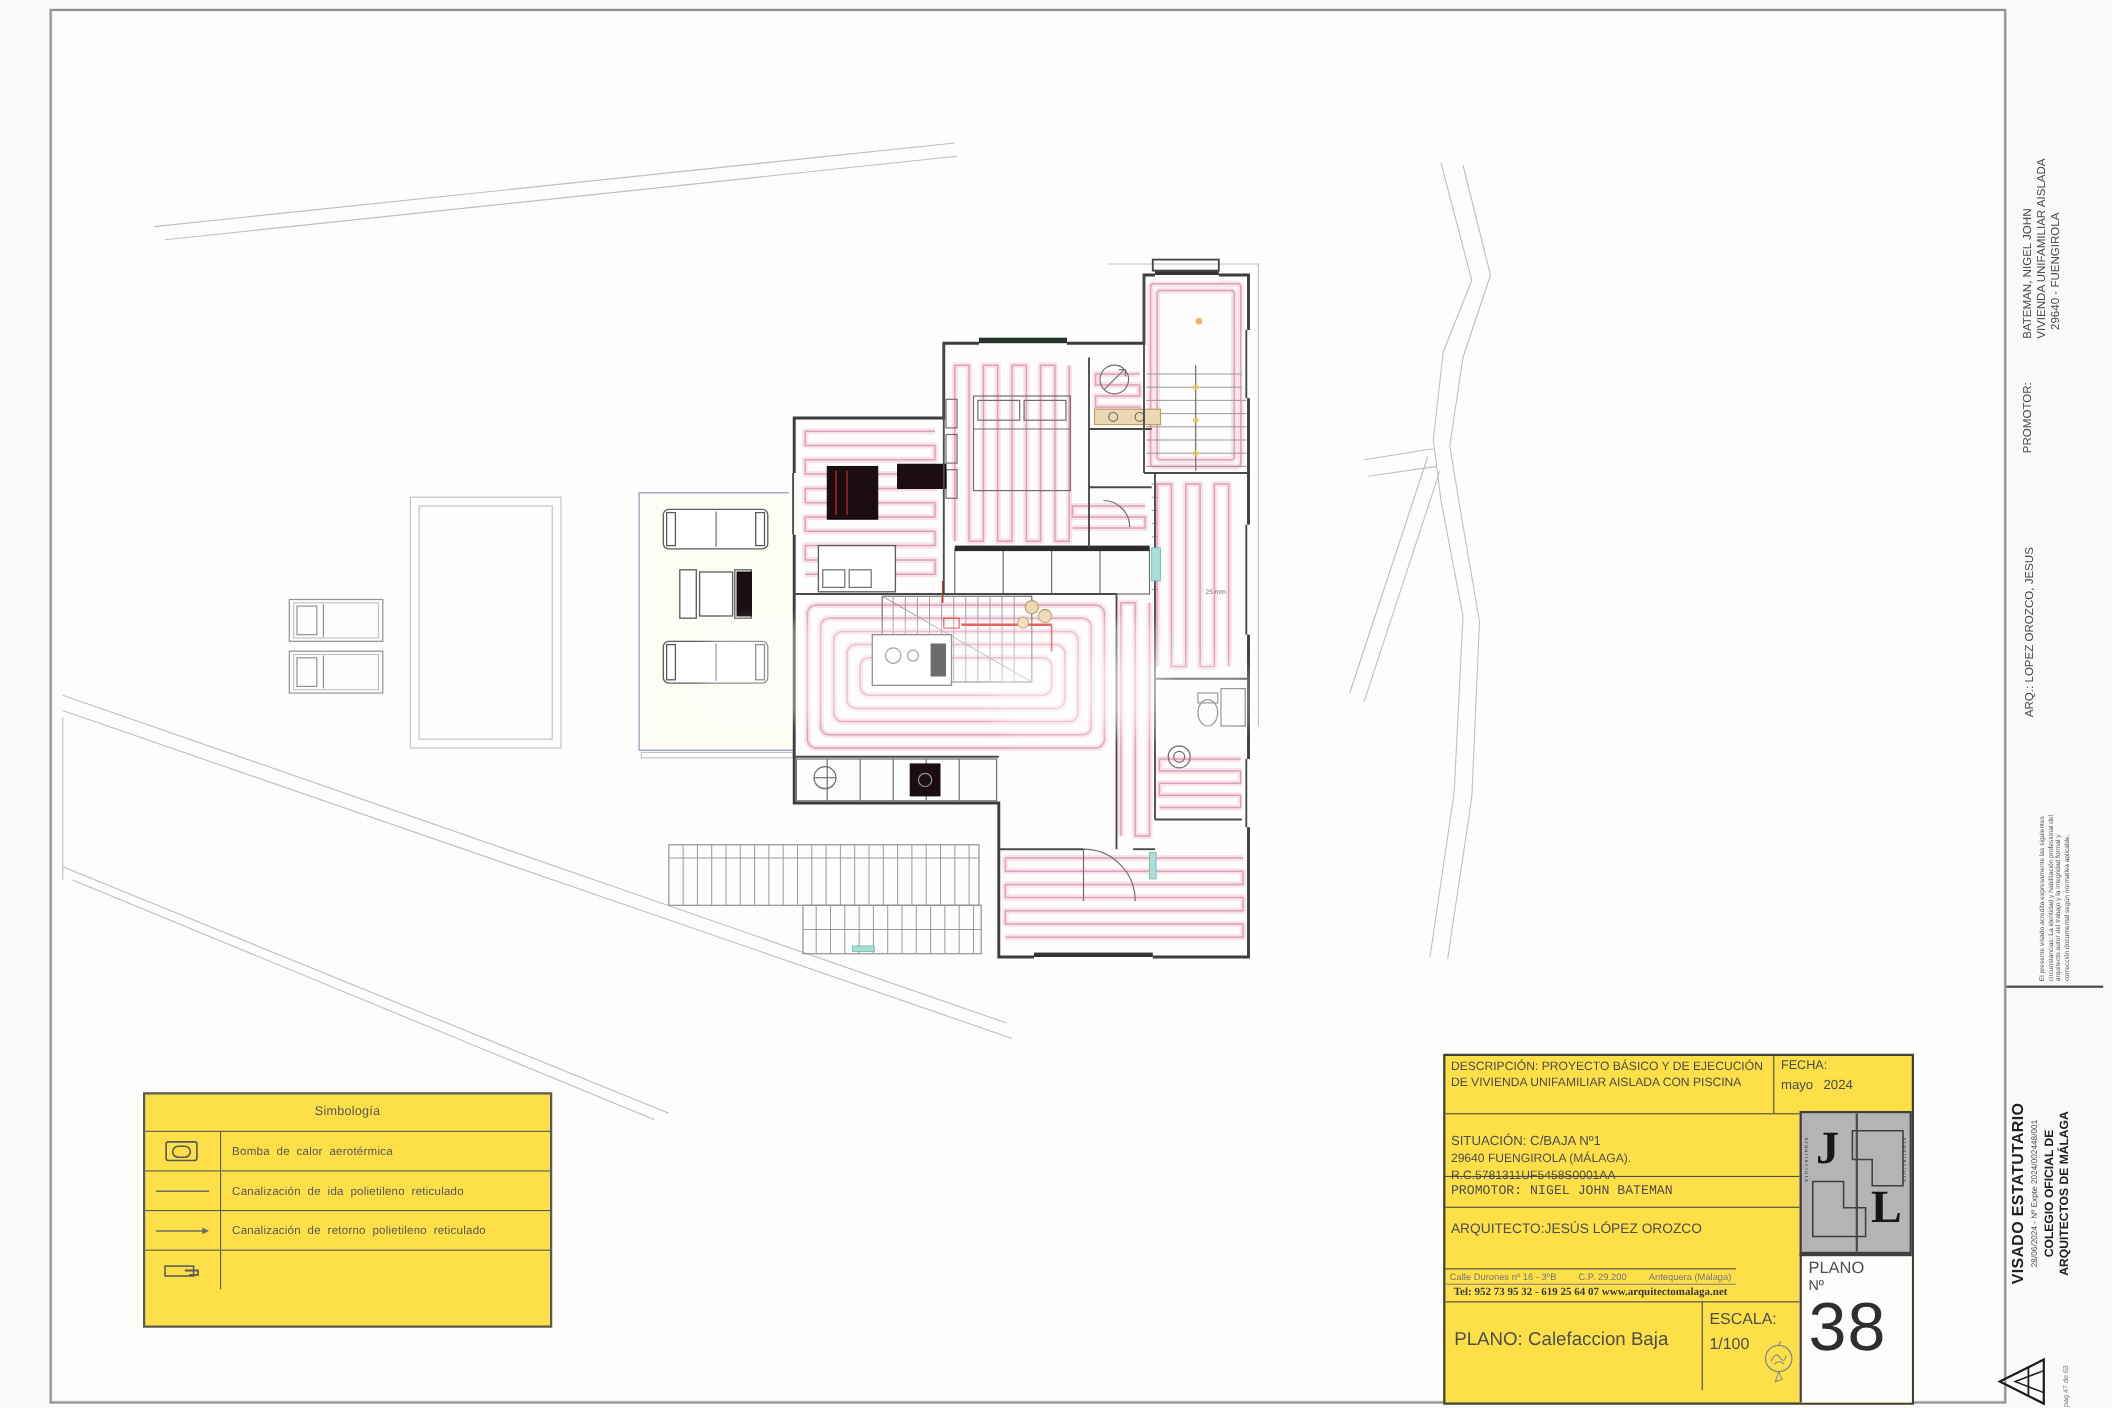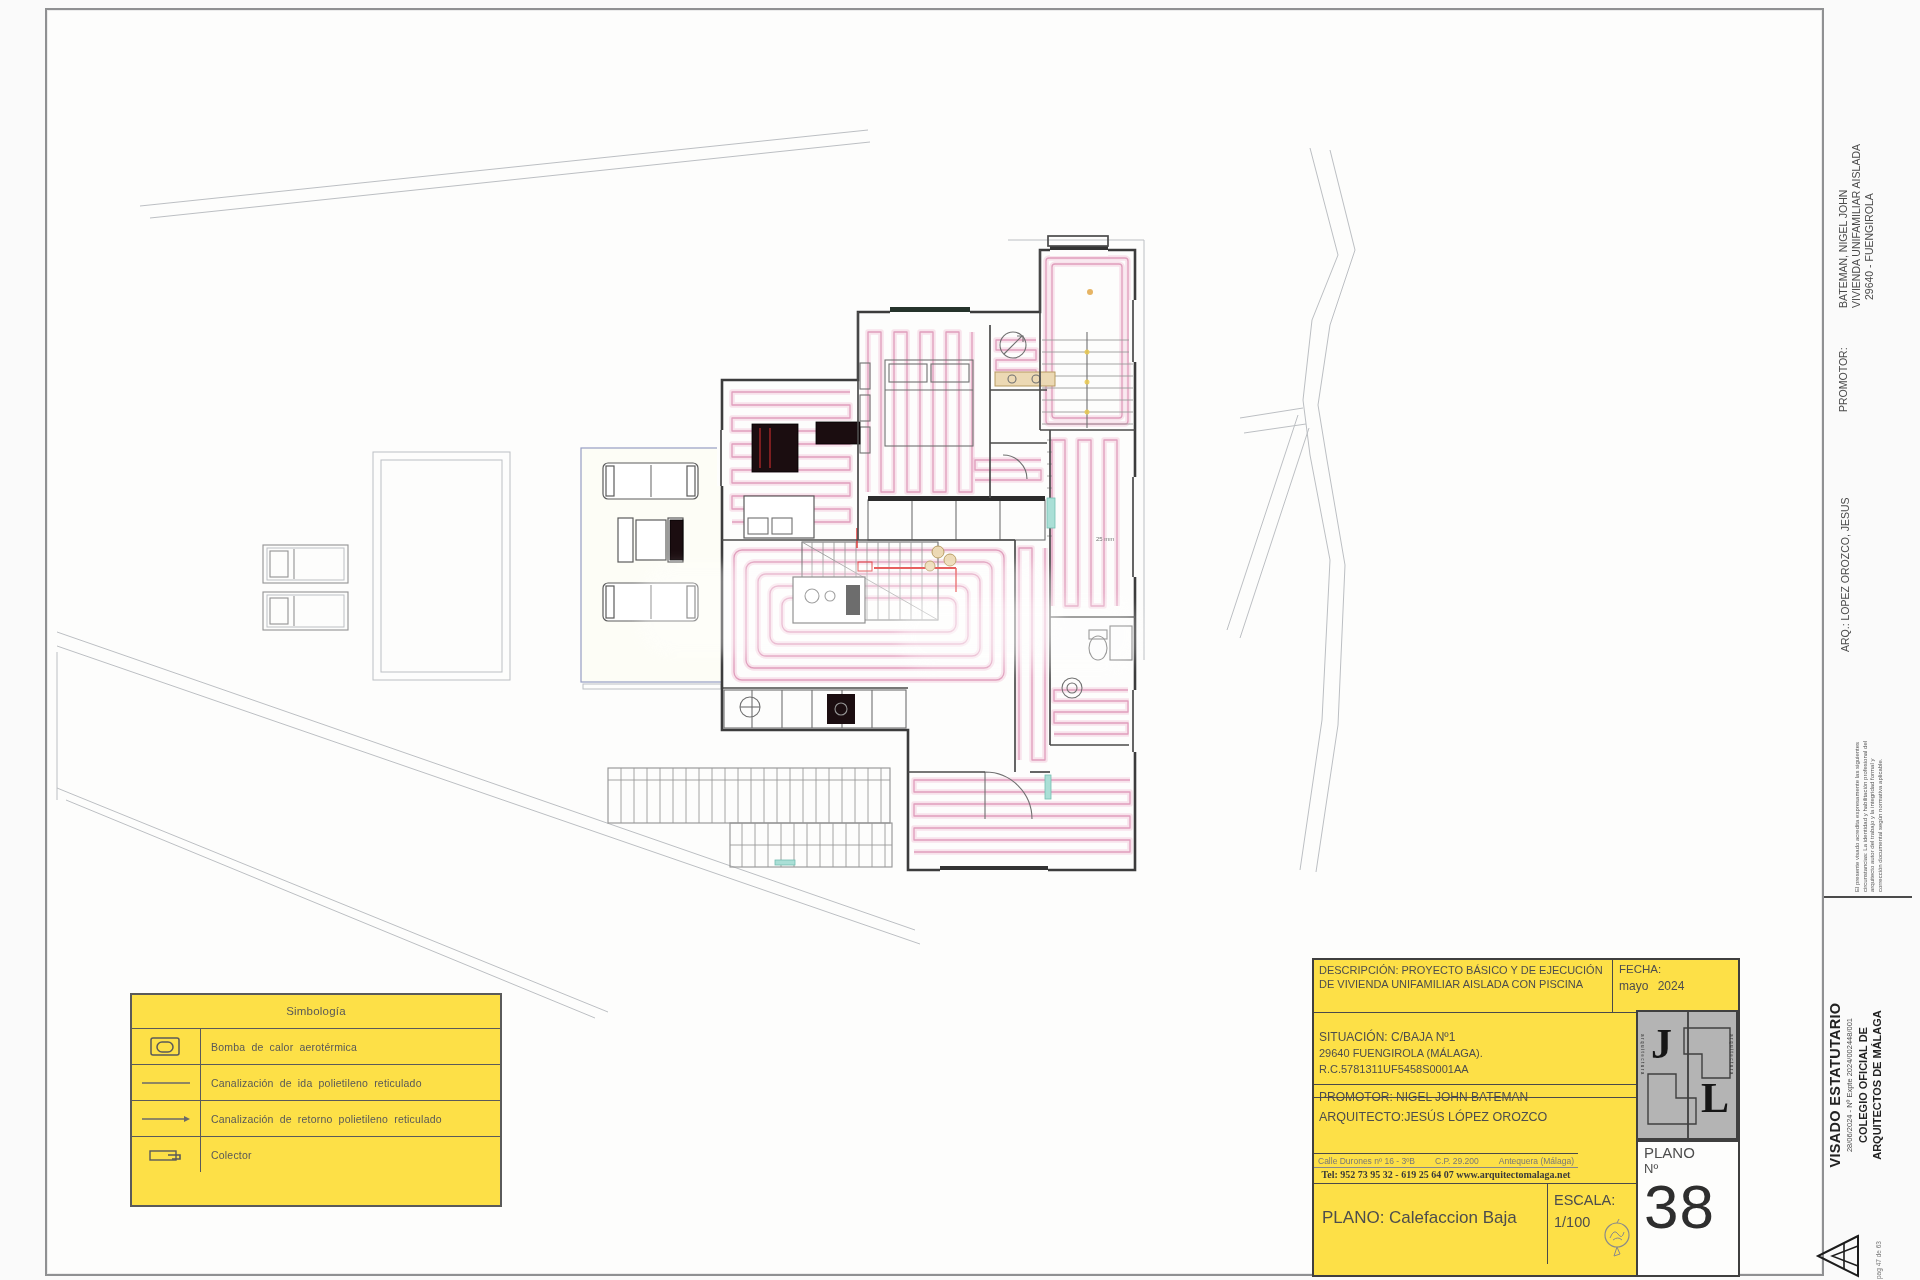--- a/index.html
+++ b/index.html
@@ -39,21 +39,21 @@
   
   #tb{position:absolute;left:1312px;top:958px;width:424px;height:315px;border:2px solid #3f3f3f;
       background:#fde047;color:#4d4d4d;}
   #tb .cell{position:absolute;box-sizing:border-box;}
   .bt{border-top:1.5px solid #4a4a4a;}
   #tb .desc{left:0;top:0;width:298px;height:52px;padding:3px 5px;font-size:11px;line-height:1.3;}
   #tb .fecha{left:298px;top:0;width:126px;height:52px;padding:3px 6px;font-size:11.5px;border-left:1.5px solid #4a4a4a;}
   #tb .fecha .v{margin-top:4px;font-size:12px;word-spacing:6px;}
   #tb .situ{left:0;top:52px;width:322px;height:57px;padding:16px 5px;font-size:11px;line-height:1.45;}
   #tb .situ .l1{font-size:12px;}
-  #tb .promo{left:0;top:124px;width:322px;height:28px;padding:5px 5px 0;font-size:12px;}
+  #tb .promo{left:0;top:109px;width:322px;height:28px;padding:5px 5px 0;font-size:12px;font-family:Liberation Mono, monospace;}
   #tb .arq{left:0;top:137px;width:322px;height:56px;padding:12px 5px 0;font-size:12.5px;}
   #tb .addr{left:0;top:193px;width:264px;height:30px;font-size:8.5px;color:#777;text-align:center;}
   #tb .addr .a1{display:flex;justify-content:space-between;padding:2px 4px 1px;border-bottom:1px solid #888;}
   #tb .addr .a2{font-family:"Liberation Serif",serif;font-weight:bold;color:#3a3a3a;font-size:10px;padding:1px 4px;}
   #tb .plano{left:0;top:223px;width:233px;height:92px;padding:22px 8px 0;font-size:17px;line-height:1.4;}
   #tb .esc{left:233px;top:223px;width:89px;height:81px;padding:6px 6px 0;font-size:14.5px;line-height:1.5;border-left:1.5px solid #4a4a4a;}
   #tb .pno{left:322px;top:180px;width:102px;height:135px;border-left:2px solid #3f3f3f;border-top:2px solid #3f3f3f;padding:2px 0 0 6px;font-size:15px;background:#fdfdfc;}
   #tb .pno .no{font-size:13px;}
   #tb .pno .big{font-size:62px;color:#2e2e2e;line-height:.95;margin-top:2px;letter-spacing:1px;}
   #tb .logo{left:322px;top:50px;width:102px;height:130px;border:2px solid #3f3f3f;background:#b4b4b4;overflow:hidden;}
@@ -381,21 +381,20 @@
       </div>
       <div class="lb">Canalización de retorno polietileno reticulado</div>
     </div>
     <div class="row">
       <div class="ic">
         <svg width="40" height="16" viewBox="0 0 40 16">
             <rect x="4" y="4" width="26" height="9" fill="none" stroke="#5a5a5a" stroke-width="1.4"></rect>
             <path d="M22 8 L34 8 L34 12 L26 12" fill="none" stroke="#5a5a5a" stroke-width="1.6"></path>
           </svg>
       </div>
-      <div class="lb">Colector</div>
     </div>
   </div>
 
   <div id="tb">
     <div class="cell desc">DESCRIPCIÓN: PROYECTO BÁSICO Y DE EJECUCIÓN DE VIVIENDA UNIFAMILIAR AISLADA CON PISCINA</div>
     <div class="cell fecha">
       <div>FECHA:</div>
       <div class="v">mayo 2024</div>
     </div>
     <div class="cell situ bt">

